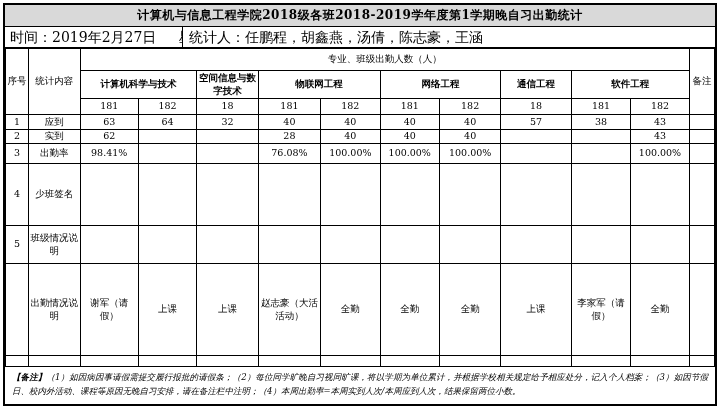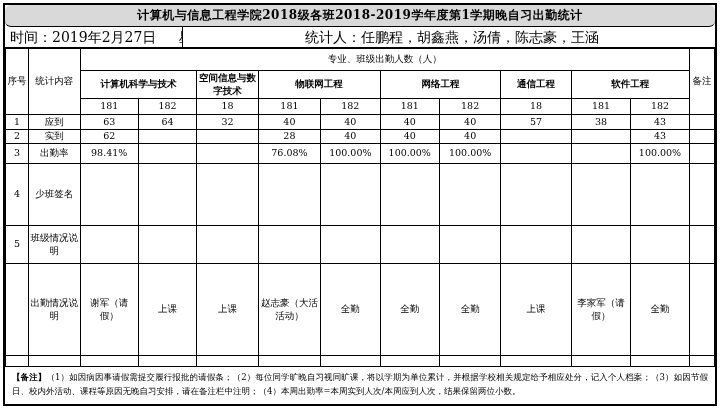--- a/index.html
+++ b/index.html
@@ -12,34 +12,34 @@
     box-sizing:border-box;
     width:714px;height:403px;
     margin:3px;
     border:2px solid #000;
     background:#fff;
   }
   .title-bar{
     box-sizing:border-box;height:22px;line-height:20px;
     background:#d9d9d9;border-bottom:1px solid #000;
     text-align:center;font-weight:bold;font-size:12px;
-    letter-spacing:.5px;white-space:nowrap;overflow:hidden;border-radius:6px;
+    letter-spacing:.5px;white-space:nowrap;overflow:hidden;
   }
   .info-row{
     box-sizing:border-box;height:21px;
     border-bottom:1px solid #000;
     display:flex;font-size:14px;
   }
   .info-left{
     box-sizing:border-box;width:178px;flex:0 0 178px;
     border-right:1px solid #000;
     padding:0 0 0 5px;line-height:20px;white-space:nowrap;overflow:hidden;
   }
   .info-left .weekday{margin-left:18px;}
-  .info-right{flex:1;padding:0 0 0 6px;line-height:20px;white-space:nowrap;overflow:hidden;text-align:center;}
+  .info-right{flex:1;padding:0 0 0 6px;line-height:20px;white-space:nowrap;overflow:hidden;}
   table.grid{
     width:100%;border-collapse:collapse;table-layout:fixed;
     font-size:9.5px;
   }
   table.grid td{
     border:1px solid #000;
     text-align:center;vertical-align:middle;
     padding:0 1px;overflow:hidden;word-break:break-all;line-height:1.35;
   }
   tr.hA{height:22px;}
@@ -50,20 +50,21 @@
   tr.r3{height:20px;}
   tr.r4{height:62px;}
   tr.r5{height:38px;}
   tr.r6{height:92px;padding-left:36px;}
   tr.spacer{height:11px;}
   .footnote{
     box-sizing:border-box;
     padding:3px 7px 2px 7px;
     font-size:8.5px;line-height:1.65;
     text-align:justify;
+    font-style:italic;
   }
   .note-label{font-weight:bold;}
 </style>
 </head>
 <body>
 
 <div class="sheet">
 
   <div class="title-bar">计算机与信息工程学院2018级各班2018-2019学年度第1学期晚自习出勤统计</div>
 

